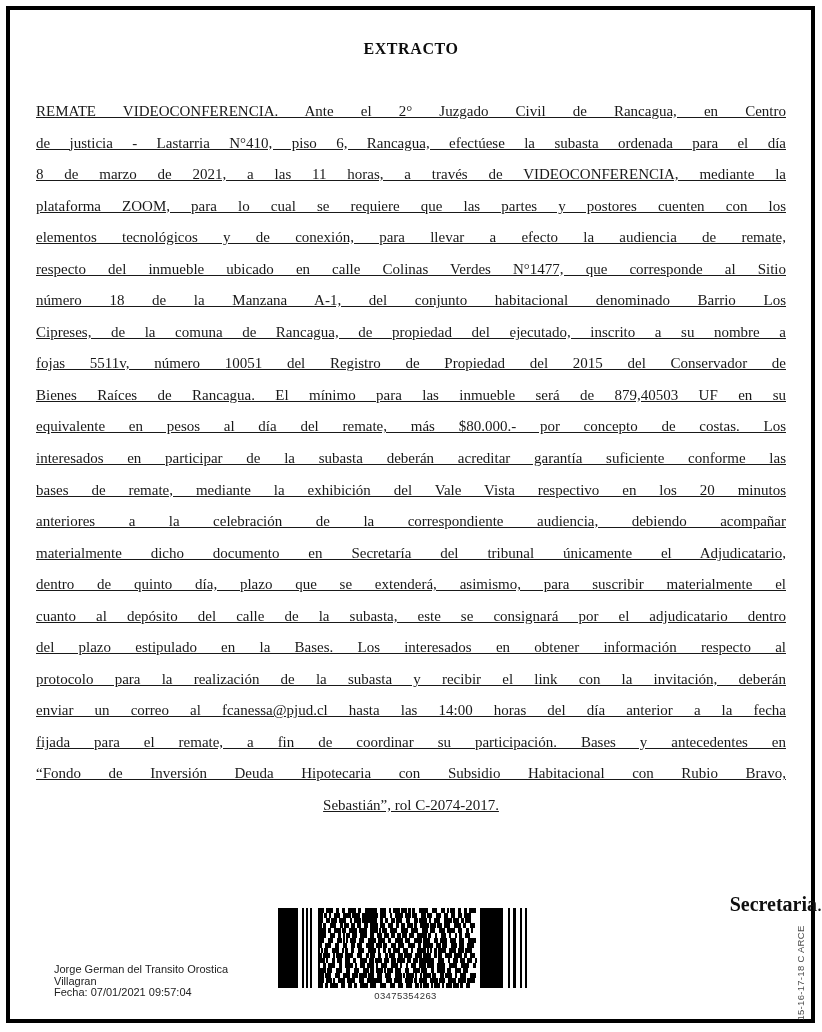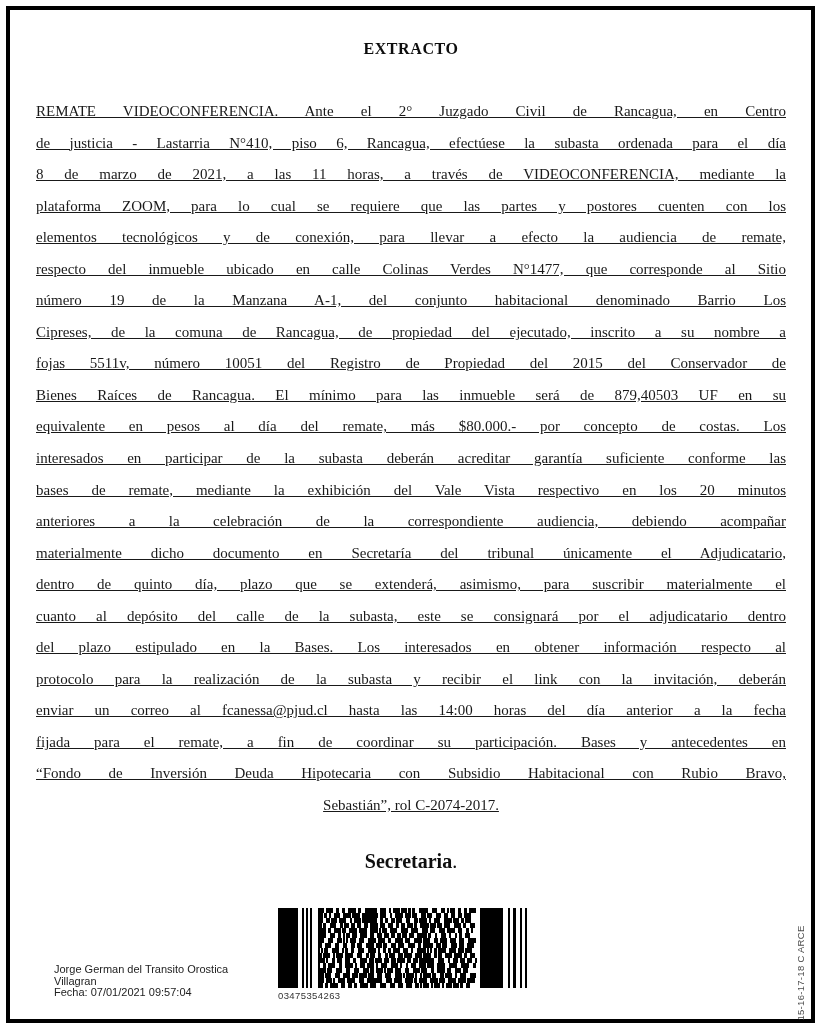--- a/index.html
+++ b/index.html
@@ -43,32 +43,32 @@
     text-align-last: justify;
     white-space: nowrap;
     overflow: visible;
   }
   .paragraph .line:last-child {
     text-align: center;
     text-align-last: auto;
   }
   .signature-line {
     position: absolute;
-    top: 846px; left: 0; width: 822px;
-    text-align: center;
+    top: 889px; left: 0; width: 822px;
+    text-align: right;
     font-size: 20px;
     line-height: 31.55px;
     color: #0f0f0f;
   }
   .signature-line .sig-name { font-weight: 700; }
   .barcode-block {
     position: absolute;
     left: 278px; top: 908px;
     width: 255px;
-    text-align: left;
+    text-align: center;
   }
   #barcode-svg { display: block; width: 255px; height: 80px; }
   #barcode-svg rect { fill: #000000; }
   .barcode-value {
     margin-top: 2px;
     font-family: "Liberation Sans", "DejaVu Sans", sans-serif;
     font-size: 9.5px;
     letter-spacing: 0.4px;
     color: #333333;
   }
@@ -101,21 +101,21 @@
   <div class="doc-title">EXTRACTO</div>
 
   <div class="doc-body">
     <div class="paragraph">
         <div class="line">REMATE VIDEOCONFERENCIA. Ante el 2° Juzgado Civil de Rancagua, en Centro</div>
         <div class="line">de justicia - Lastarria N°410, piso 6, Rancagua, efectúese la subasta ordenada para el día</div>
         <div class="line">8 de marzo de 2021, a las 11 horas, a través de VIDEOCONFERENCIA, mediante la</div>
         <div class="line">plataforma ZOOM, para lo cual se requiere que las partes y postores cuenten con los</div>
         <div class="line">elementos tecnológicos y de conexión, para llevar a efecto la audiencia de remate,</div>
         <div class="line">respecto del inmueble ubicado en calle Colinas Verdes N°1477, que corresponde al Sitio</div>
-        <div class="line">número 19 de la Manzana A-1, del conjunto habitacional denominado Barrio Los</div>
+        <div class="line">número 18 de la Manzana A-1, del conjunto habitacional denominado Barrio Los</div>
         <div class="line">Cipreses, de la comuna de Rancagua, de propiedad del ejecutado, inscrito a su nombre a</div>
         <div class="line">fojas 5511v, número 10051 del Registro de Propiedad del 2015 del Conservador de</div>
         <div class="line">Bienes Raíces de Rancagua. El mínimo para las inmueble será de 879,40503 UF en su</div>
         <div class="line">equivalente en pesos al día del remate, más $80.000.- por concepto de costas. Los</div>
         <div class="line">interesados en participar de la subasta deberán acreditar garantía suficiente conforme las</div>
         <div class="line">bases de remate, mediante la exhibición del Vale Vista respectivo en los 20 minutos</div>
         <div class="line">anteriores a la celebración de la correspondiente audiencia, debiendo acompañar</div>
         <div class="line">materialmente dicho documento en Secretaría del tribunal únicamente el Adjudicatario,</div>
         <div class="line">dentro de quinto día, plazo que se extenderá, asimismo, para suscribir materialmente el</div>
         <div class="line">cuanto al depósito del calle de la subasta, este se consignará por el adjudicatario dentro</div>

